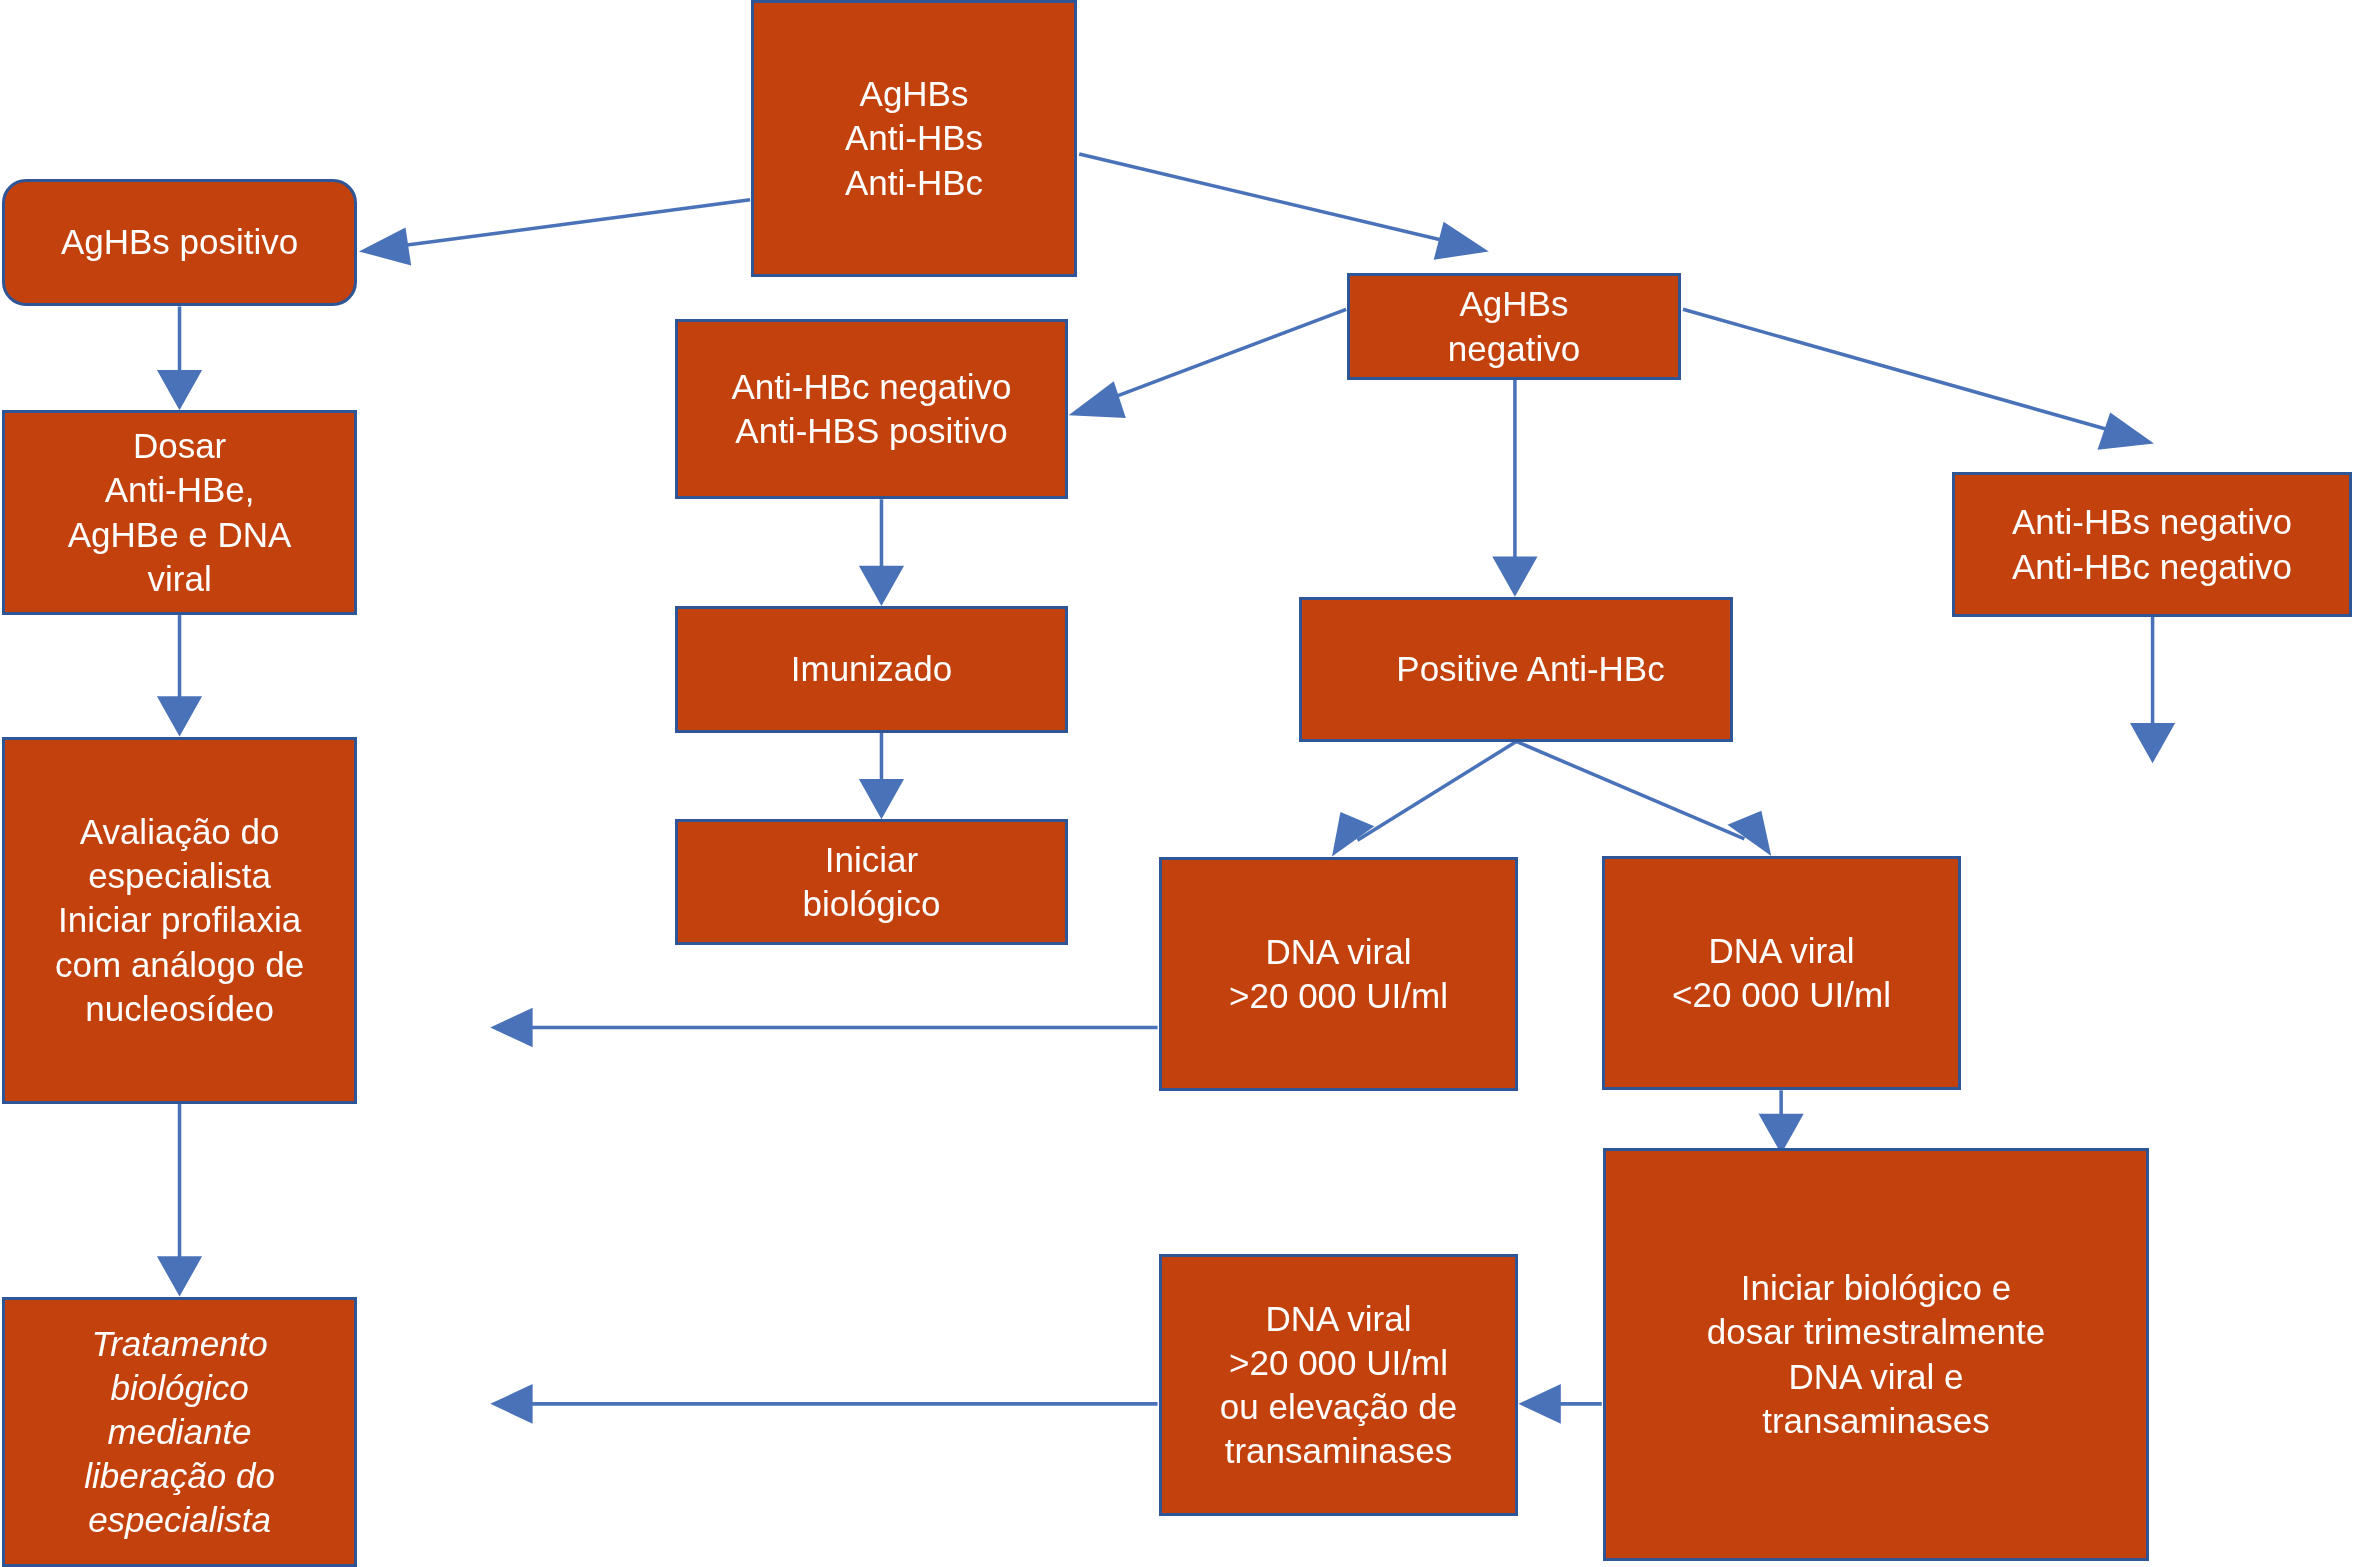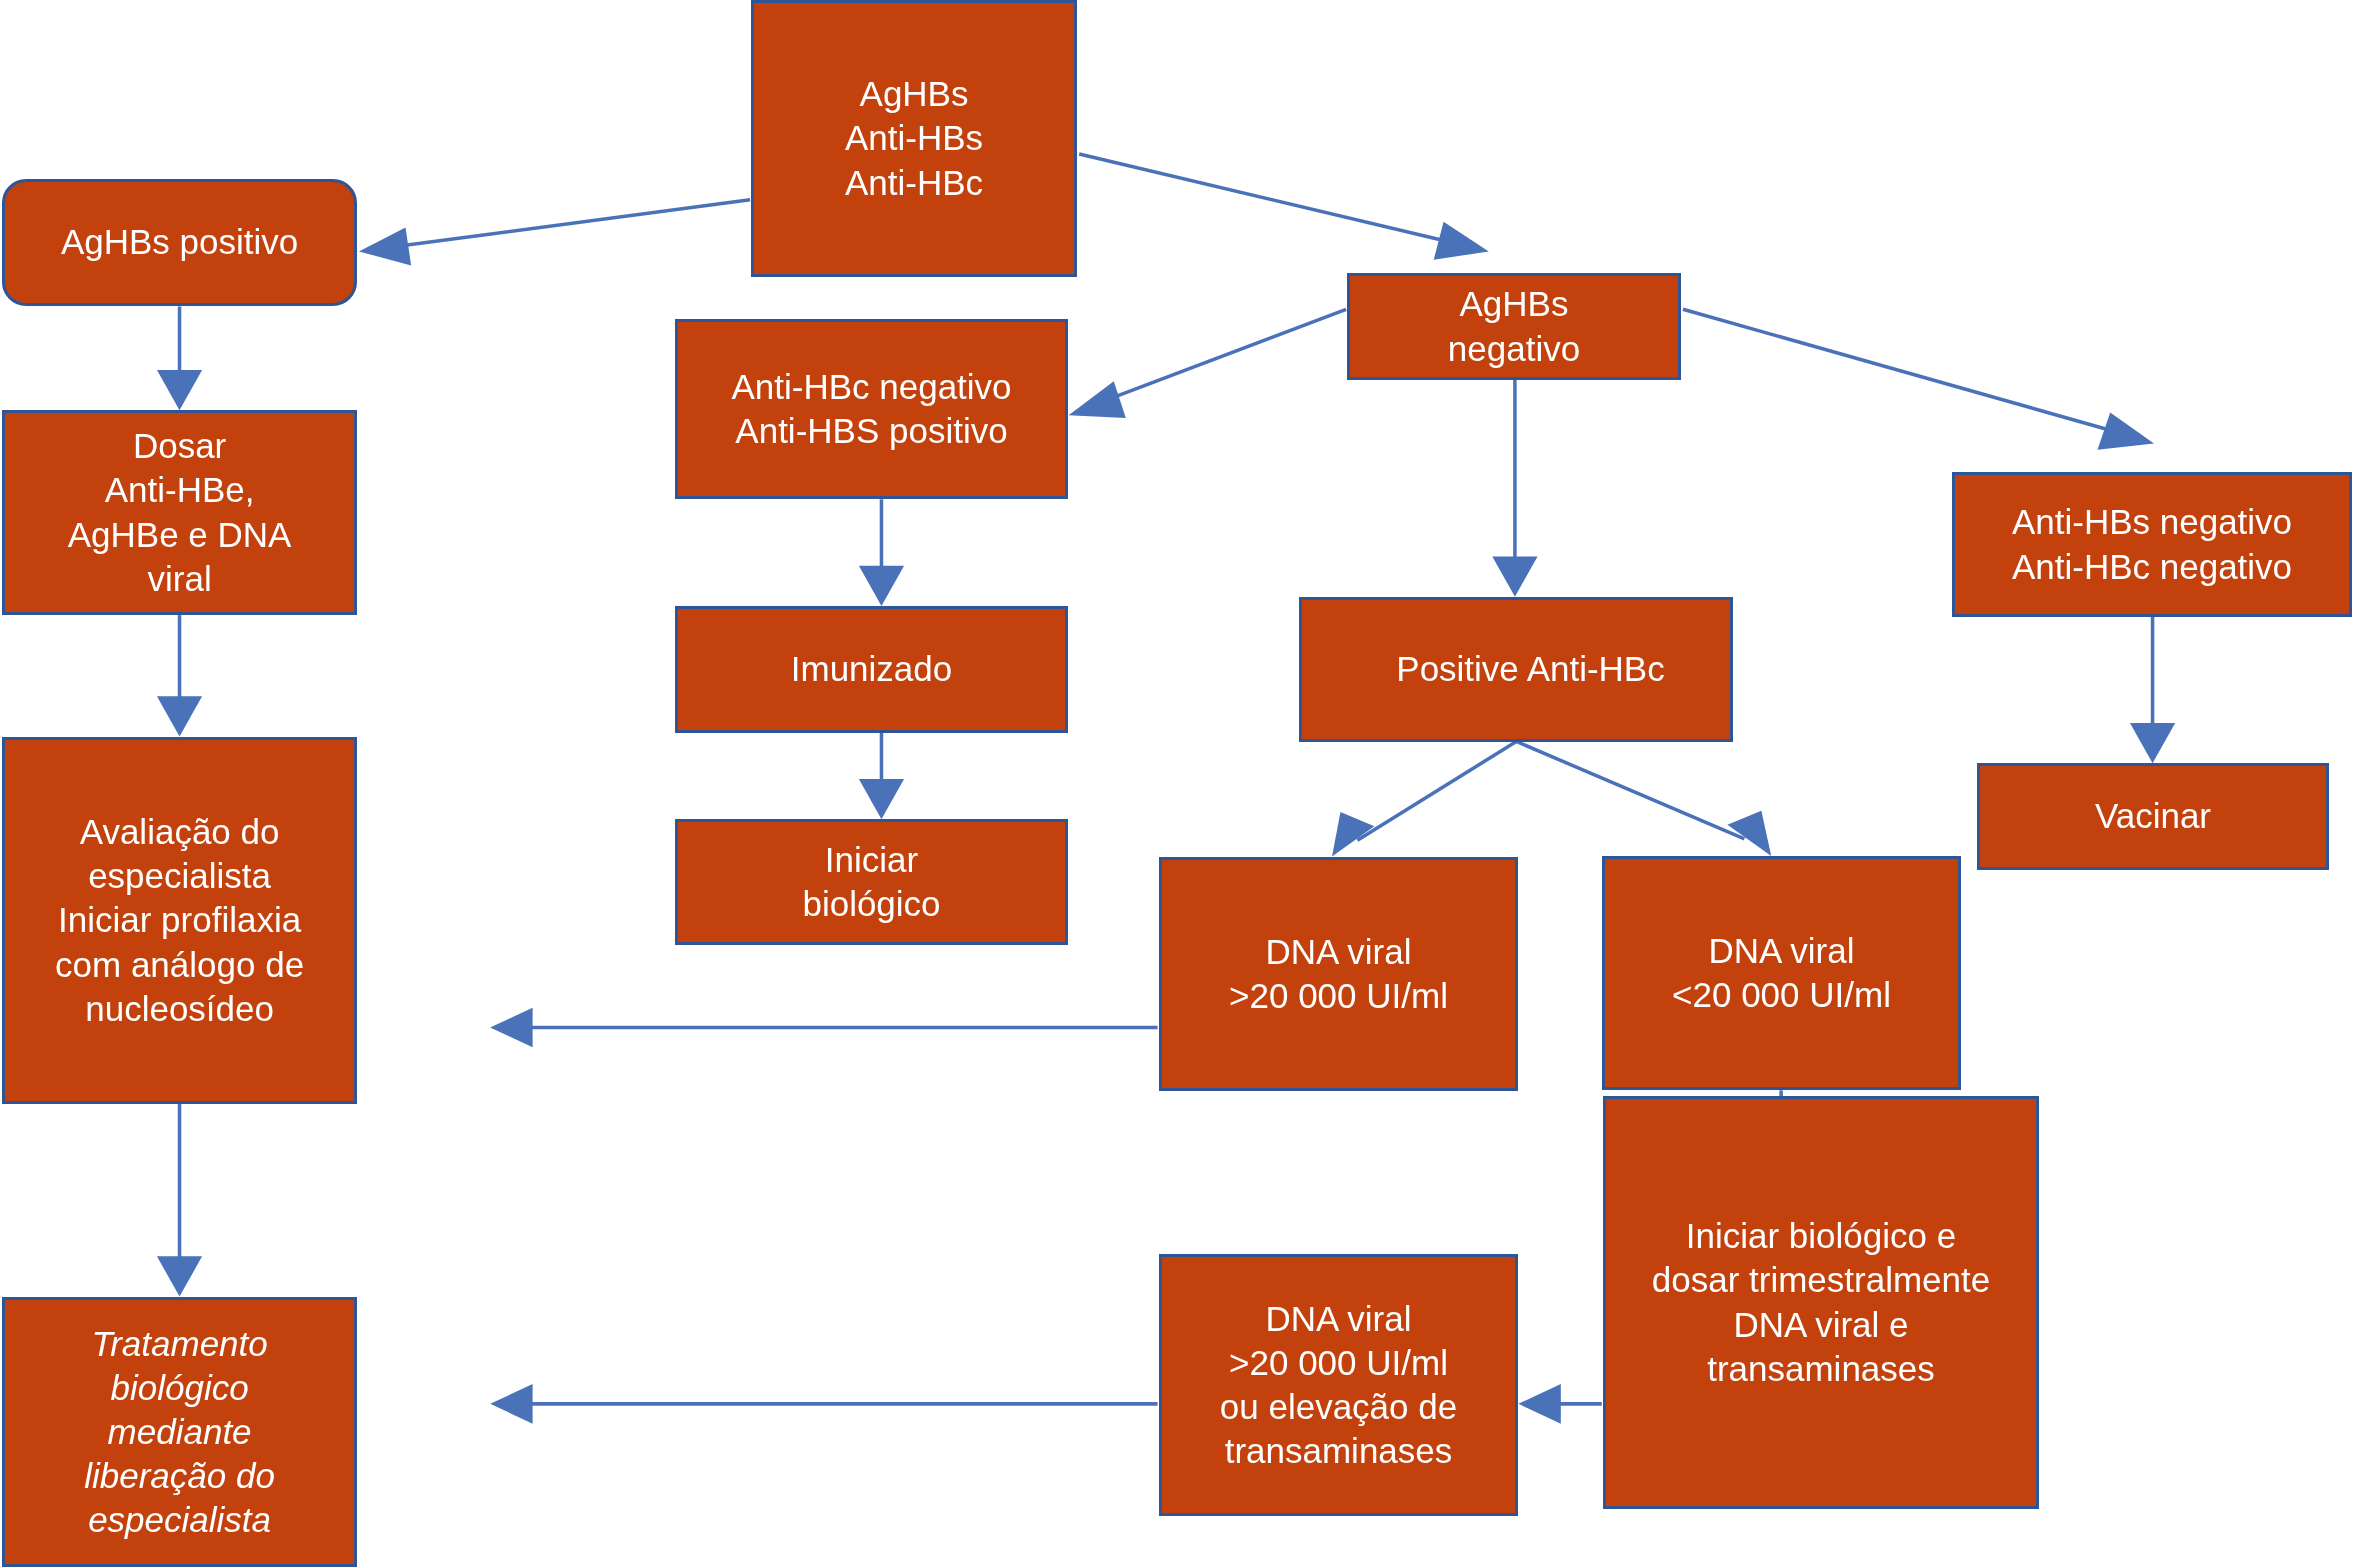--- a/index.html
+++ b/index.html
@@ -195,35 +195,32 @@
 
   <div class="node" style="left:1299px; top:597px; width:434px; height:145px;padding-left:36px;">
     <span>Positive Anti-HBc</span>
   </div>
 
   <div class="node" style="left:1952px; top:472px; width:400px; height:145px;">
     <span>Anti-HBs negativo
 Anti-HBc negativo</span>
   </div>
 
-  <div class="node" style="left:1977px; top:763px; width:352px; height:107px;">
-    <span>Vacinar</span>
-  </div>
 
   <div class="node" style="left:1159px; top:857px; width:359px; height:234px;">
     <span>DNA viral
 &gt;20 000 UI/ml</span>
   </div>
 
   <div class="node" style="left:1602px; top:856px; width:359px; height:234px;">
     <span>DNA viral
 &lt;20 000 UI/ml</span>
   </div>
 
-  <div class="node" style="left:1603px; top:1096px; width:436px; height:413px;">
+  <div class="node" style="left:1603px; top:1148px; width:546px; height:413px;">
     <span>Iniciar biológico e
 dosar trimestralmente
 DNA viral e
 transaminases</span>
   </div>
 
   <div class="node" style="left:1159px; top:1254px; width:359px; height:262px;">
     <span>DNA viral
 &gt;20 000 UI/ml
 ou elevação de

